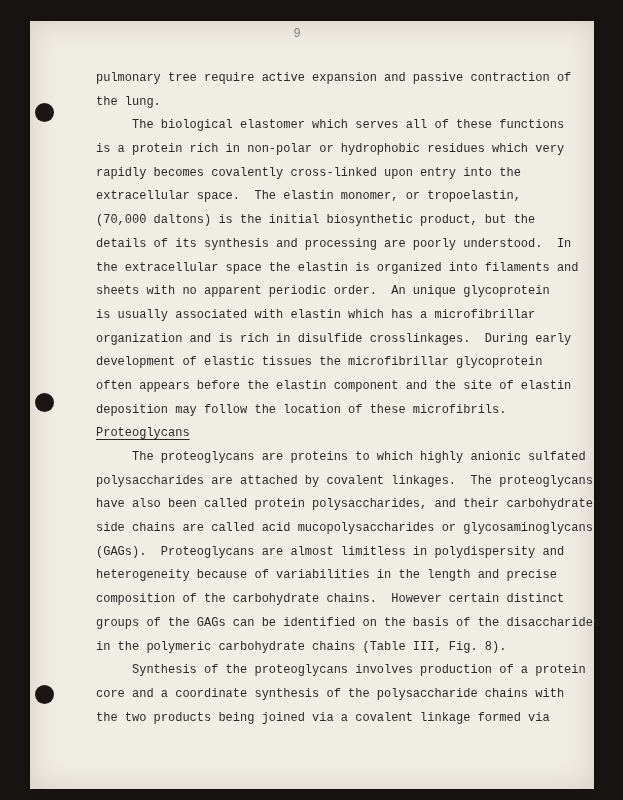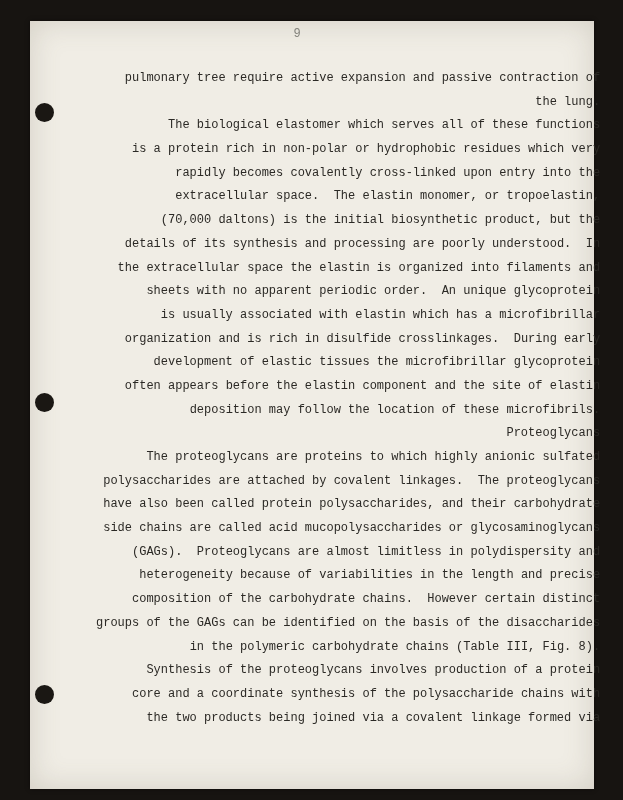--- a/index.html
+++ b/index.html
@@ -47,23 +47,23 @@
     position: absolute;
     left: 66px;
     top: 46px;
     font-size: 12px;
     line-height: 23.7px;
     color: #2b2925;
     white-space: pre;
   }
   .text-line {
     height: 23.7px;
-    text-align: right;
   }
   .text-line.underline {
+    text-decoration: underline;
     text-underline-offset: 3px;
   }
 </style>
 </head>
 <body>
 
 <div class="paper">
   <div class="hole hole-1"></div>
   <div class="hole hole-2"></div>
   <div class="hole hole-3"></div>

